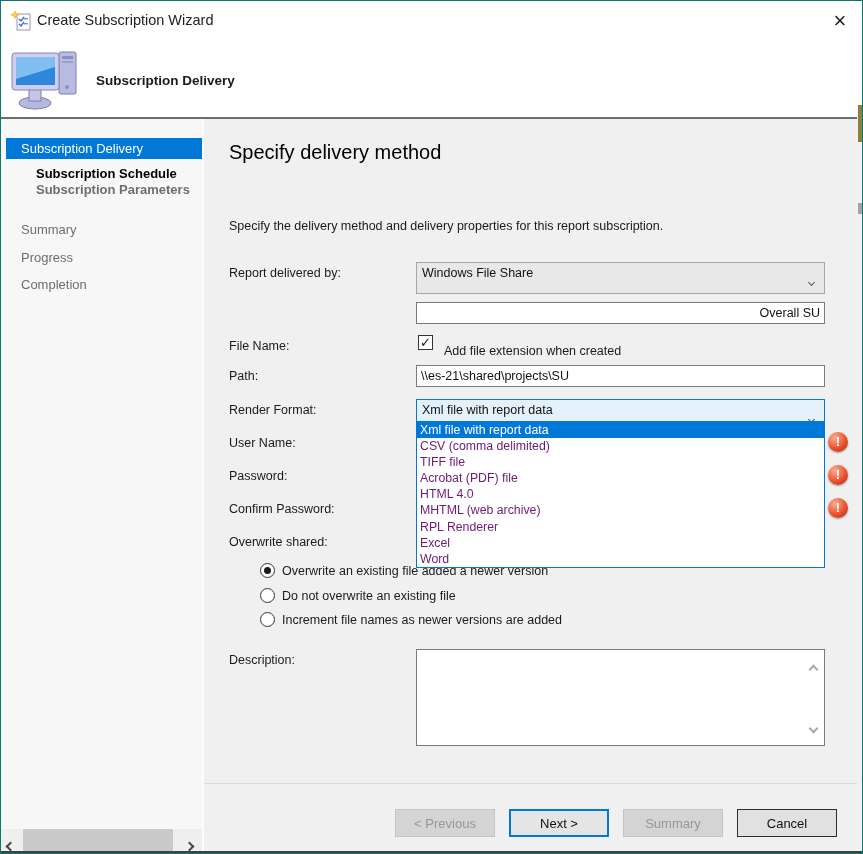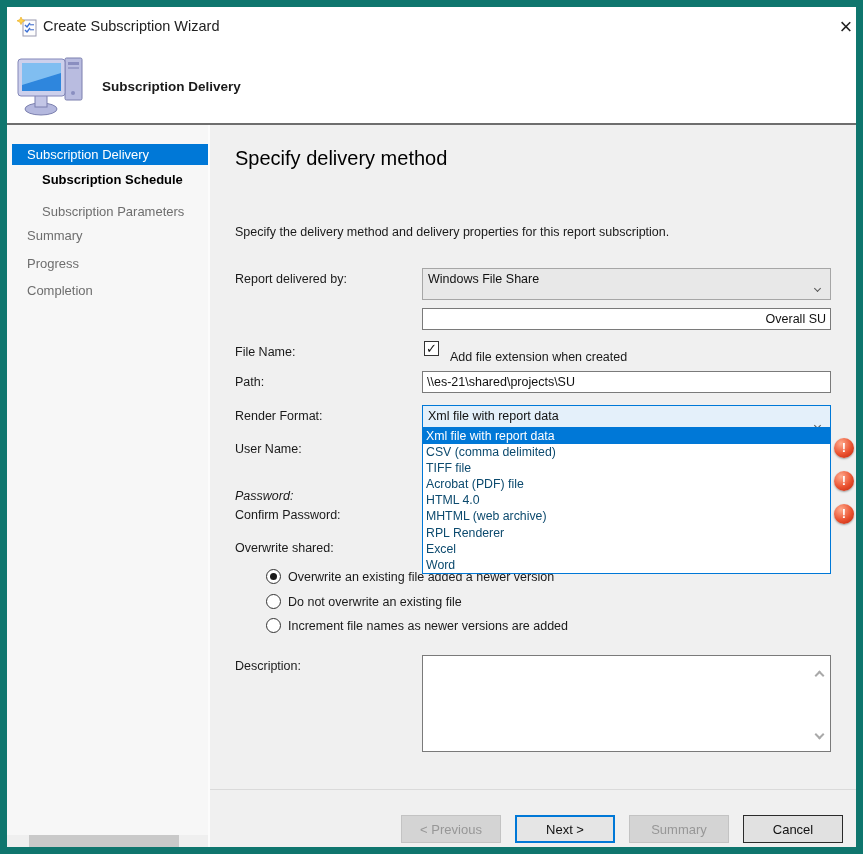--- a/index.html
+++ b/index.html
@@ -1,20 +1,20 @@
 <!DOCTYPE html>
 <html><head>
 <meta charset="utf-8">
 <style>
   * { margin:0; padding:0; box-sizing:border-box; }
   html,body { background:#ffffff; }
   body { font-family:"Liberation Sans","DejaVu Sans",sans-serif; color:#1a1a1a; }
   .window {
     position:relative; width:863px; height:854px; background:#ffffff;
-    border:7px solid #0f766e; overflow:hidden;
+    border:1px solid #0f766e; overflow:hidden;
   }
   
   .titlebar { position:absolute; left:0; top:0; width:856px; height:40px; background:#fff; }
   .app-icon { position:absolute; left:10px; top:9px; width:22px; height:22px; }
   .win-title { position:absolute; left:36px; top:11px; font-size:14.5px; color:#222; }
   .close-btn { position:absolute; left:824px; top:5px; width:30px; height:30px;
     text-align:center; line-height:30px; font-size:22px; color:#1f1f1f; cursor:pointer; }
   
   .header { position:absolute; left:0; top:40px; width:856px; height:76px; background:#fff; }
   .computer-icon { position:absolute; left:8px; top:6px; }
@@ -48,21 +48,21 @@
   .field { position:absolute; left:212px; width:409px; height:32px; font-size:12.5px; }
   .textbox { background:#fff; border:1px solid #7a7a7a; padding:0 4px;
     font-family:inherit; font-size:12.5px; color:#111; width:409px; height:22px; }
   .combo { background:#e8e8e8; border:1px solid #a6a6a6; line-height:20px; padding-left:5px; color:#111; }
   .combo .cv { position:absolute; right:10px; top:8px; }
   .combo.open { background:#e4f0fa; border:1px solid #0078d7; }
   
   .dropdown { position:absolute; left:212px; top:302px; width:409px; height:147px;
     background:#fff; border:1.5px solid #0078d7; z-index:5; }
   .dd-opt { height:16.1px; line-height:16.1px; font-size:12.3px; padding-left:3px;
-    color:#0c4a6e; white-space:nowrap; overflow:hidden; cursor:default; }
+    color:#701a75; white-space:nowrap; overflow:hidden; cursor:default; }
   .dd-opt.selected { background:#0078d7; color:#fff; }
   
   .checkbox { position:absolute; left:214px; width:15px; height:15px; background:#fff;
     border:1px solid #333; text-align:center; line-height:13px; font-size:13px; font-weight:600; color:#111; }
   .cb-label { position:absolute; left:240px; font-size:12.5px; line-height:16px; }
   .radio { position:absolute; left:56px; width:15px; height:15px; border:1px solid #333;
     border-radius:50%; background:#fff; }
   .radio.on::after { content:""; position:absolute; left:3px; top:3px; width:7px; height:7px;
     border-radius:50%; background:#1a1a1a; }
   .radio-label { position:absolute; left:78px; font-size:12.5px; line-height:16px; white-space:nowrap; }
@@ -124,21 +124,21 @@
         <path d="M7 10 h39 v10 L7 32 Z" fill="#8ec8f5" opacity="0.85"></path>
       </svg>
     </span>
     <span class="header-title">Subscription Delivery</span>
   </div>
   <div class="header-sep"></div>
 
   <div class="sidebar">
     <div class="side-item selected" style="top:19px;">Subscription Delivery</div>
     <div class="side-item bold indent1" style="top:44px;">Subscription Schedule</div>
-    <div class="side-item indent1" style="top:76px;">Subscription Parameters</div>
+    <div class="side-item indent1" style="top:60px;font-weight:bold;">Subscription Parameters</div>
     <div class="side-item indent0" style="top:100px;">Summary</div>
     <div class="side-item indent0" style="top:128px;">Progress</div>
     <div class="side-item indent0" style="top:155px;">Completion</div>
 
     <div class="h-scroll">
       <span class="scroll-arrow" style="left:6px;"><span class="chev left"></span></span>
       <div class="h-thumb"></div>
       <span class="scroll-arrow" style="left:185px;"><span class="chev right"></span></span>
     </div>
   </div>
@@ -166,21 +166,21 @@
 
     <div class="flabel" style="top:280px;">Render Format:</div>
     <div class="field combo open" style="top:280px;">
       <span>Xml file with report data</span>
       <span class="cv"><span class="chev small down"></span></span>
     </div>
 
     <div class="flabel" style="top:313px;">User Name:</div>
     <div class="err" style="top:313px;">!</div>
 
-    <div class="flabel" style="top:360px;font-style:italic;">Password:</div>
+    <div class="flabel" style="top:346px;">Password:</div>
     <div class="err" style="top:346px;">!</div>
 
     <div class="flabel" style="top:379px;">Confirm Password:</div>
     <div class="err" style="top:379px;">!</div>
 
     <div class="flabel" style="top:412px;">Overwrite shared:</div>
 
     <div class="radio on" style="top:444px;"></div>
     <div class="radio-label" style="top:444px;">Overwrite an existing file added a newer version</div>
 

